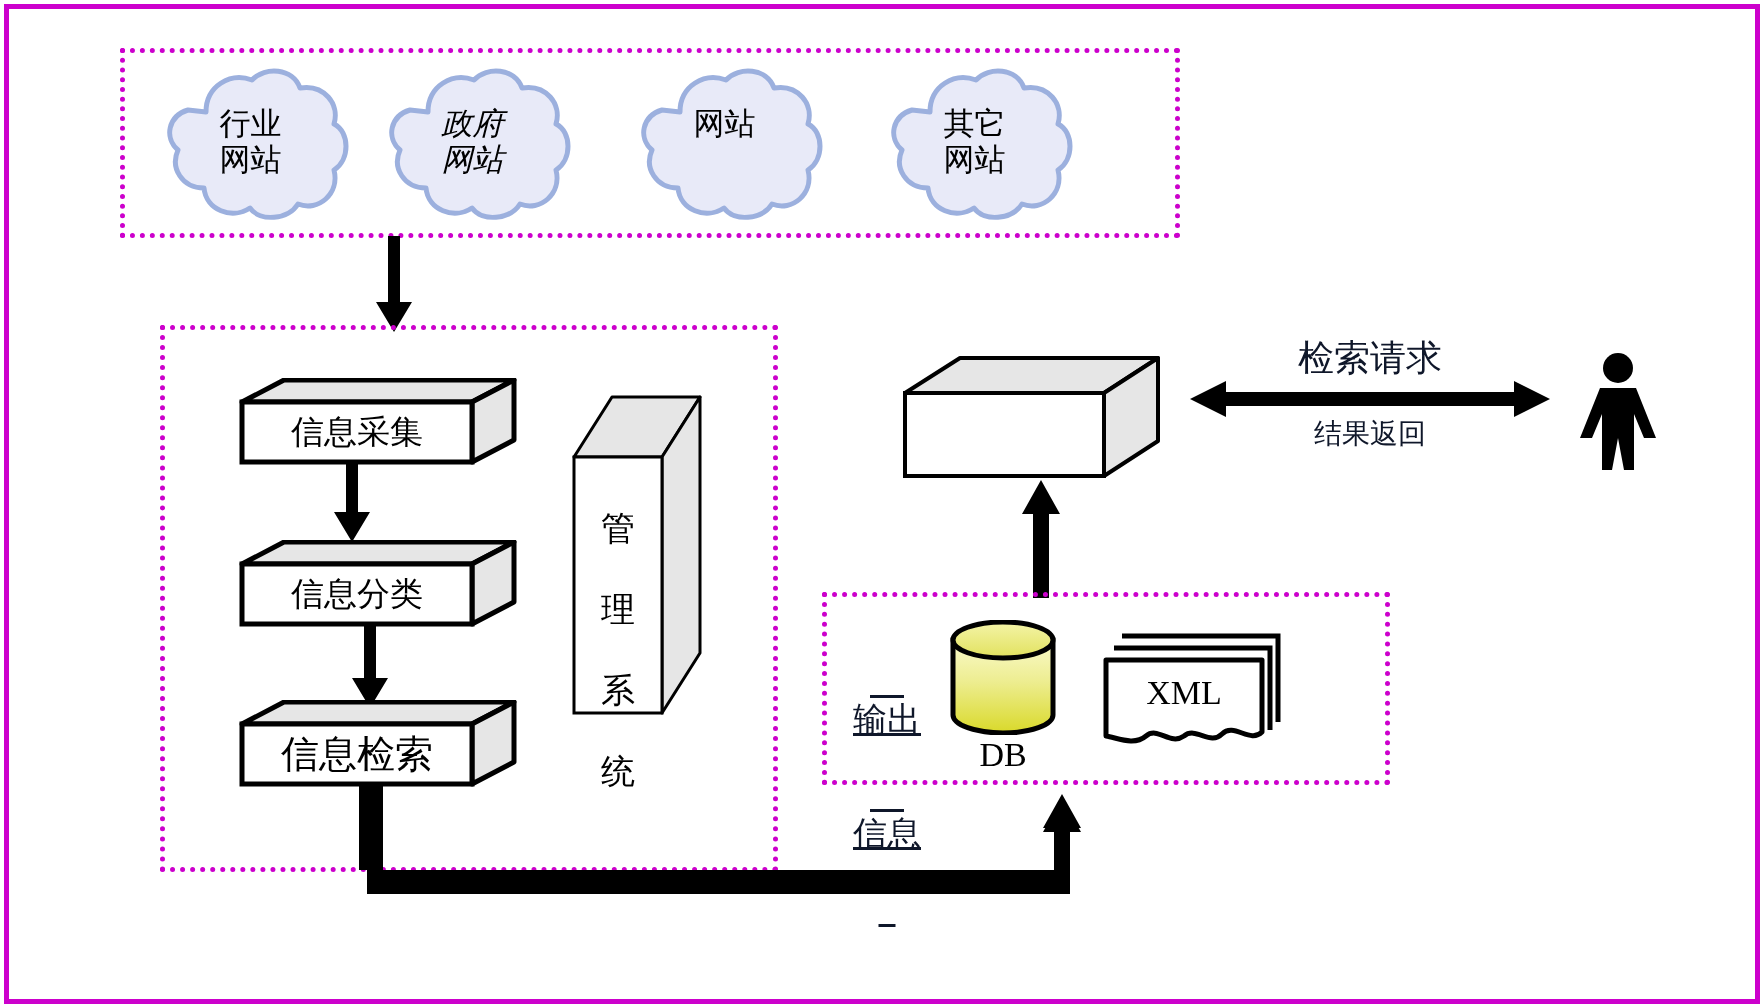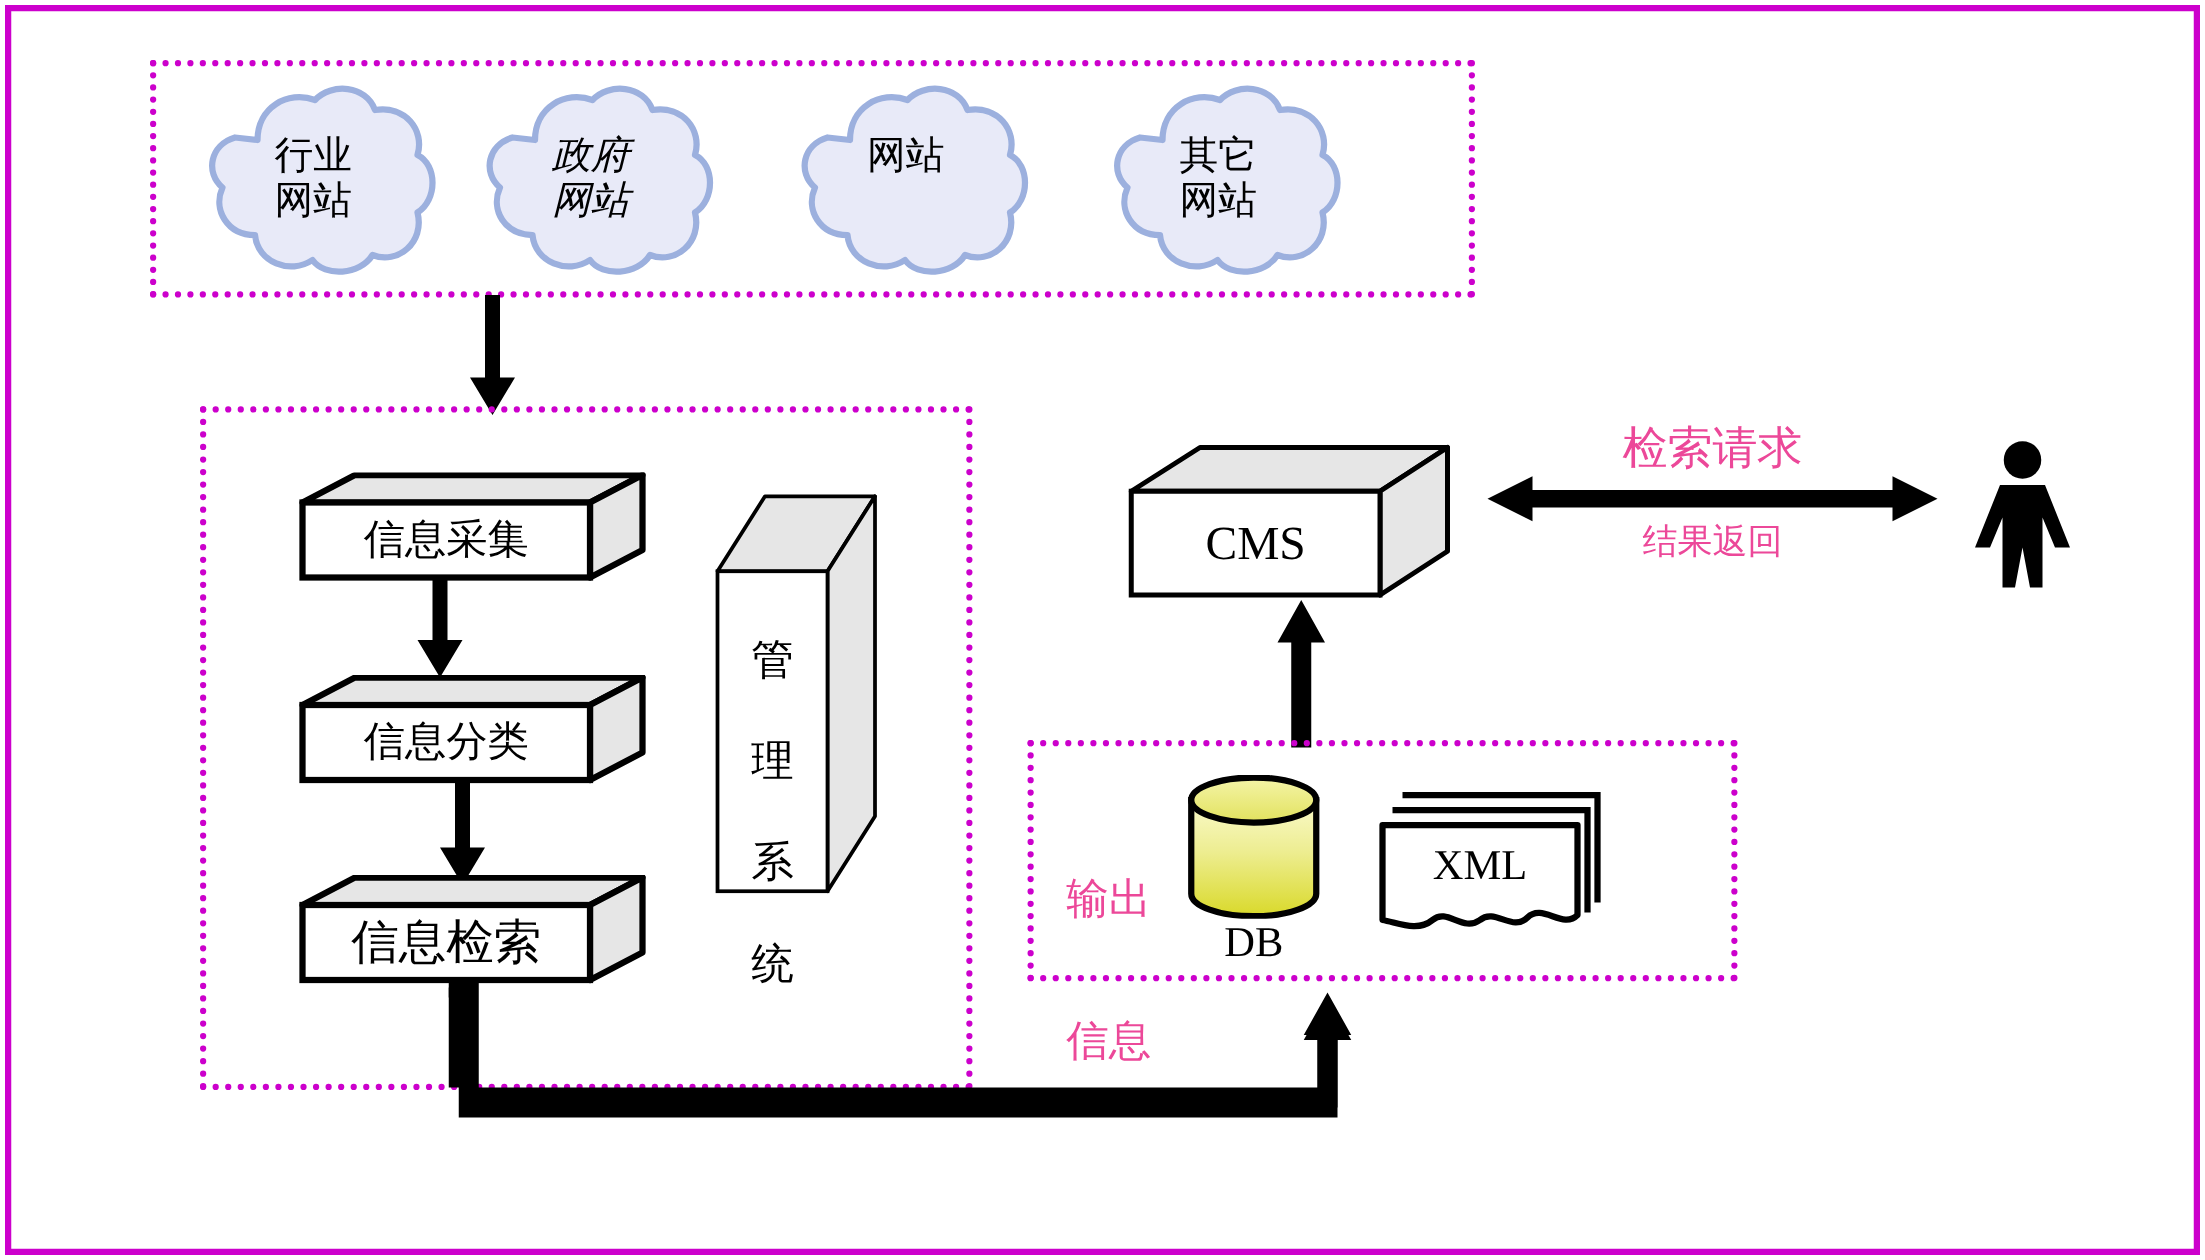--- a/index.html
+++ b/index.html
@@ -1,20 +1,20 @@
 <!DOCTYPE html>
 <html><head>
 <meta charset="utf-8">
 <style>
   html,body{margin:0;padding:0;background:#fff;}
   body{width:1764px;height:1008px;font-family:"Liberation Serif","DejaVu Serif",serif;}
   #canvas{position:relative;width:1560px;height:1008px;box-sizing:border-box;background:#fff;}
   .outer-frame{position:absolute;left:4px;top:4px;width:1756px;height:1000px;box-sizing:border-box;border:5px solid #CC00CC;}
   .dotted-group{position:absolute;box-sizing:border-box;border:5px dotted #CC00CC;}
-  .lbl{position:absolute;text-align:center;color:#ec4899;line-height:1.12;white-space:pre;}
+  .lbl{position:absolute;text-align:center;color:#0f172a;line-height:1.12;white-space:pre;}
   .cloud{position:absolute;}
   .cloud svg{display:block;}
   .cloud .ctext{position:absolute;left:0;right:0;text-align:center;font-size:31px;line-height:1.15;color:#000;}
   .box3d{position:absolute;}
   .box3d svg{display:block;}
   .box3d .btext{position:absolute;color:#000;text-align:center;white-space:pre;}
   .arrow{position:absolute;}
   .arrow svg{display:block;overflow:visible;}
   .figure{position:absolute;}
   .dbwrap{position:absolute;}
@@ -139,32 +139,31 @@
       <div class="vtext" style="position:relative;">统</div>
     </div>
   </div>
 
   <div class="box3d" style="left:902px;top:355px;width:260px;height:125px;">
     <svg width="260" height="125" viewBox="0 0 260 125">
       <polygon points="3,38 58,3 256,3 202,38" fill="#E6E6E6" stroke="#000" stroke-width="4" stroke-linejoin="round"></polygon>
       <polygon points="202,38 256,3 256,86 202,121" fill="#E6E6E6" stroke="#000" stroke-width="4" stroke-linejoin="round"></polygon>
       <rect x="3" y="38" width="199" height="83" fill="#FFFFFF" stroke="#000" stroke-width="4"></rect>
     </svg>
-    <div class="btext" style="left:3px;top:52px;width:199px;font-size:38px;line-height:56px;">CMS</div>
   </div>
 
   <div class="arrow" style="left:1020px;top:478px;width:42px;height:120px;">
     <svg width="42" height="120" viewBox="0 0 42 120">
       <path d="M13,120 H29 V36 H40 L21,2 L2,36 H13 Z" fill="#000"></path>
     </svg>
   </div>
 
   <div class="dotted-group" style="left:822px;top:592px;width:568px;height:193px;"></div>
 
-  <div class="lbl" style="left:832px;top:625px;width:110px;font-size:34px;">
+  <div class="lbl" style="left:832px;top:625px;width:110px;font-size:34px;text-decoration:underline;">
     <div>输出</div>
     <div>信息</div>
   </div>
 
   <div class="dbwrap" style="left:948px;top:620px;width:110px;height:145px;">
     <svg width="110" height="115" viewBox="0 0 110 115">
       <defs>
         <linearGradient id="dbgrad" x1="0" y1="0" x2="0" y2="1">
           <stop offset="0%" stop-color="#FAFACB"></stop>
           <stop offset="45%" stop-color="#EDED90"></stop>

